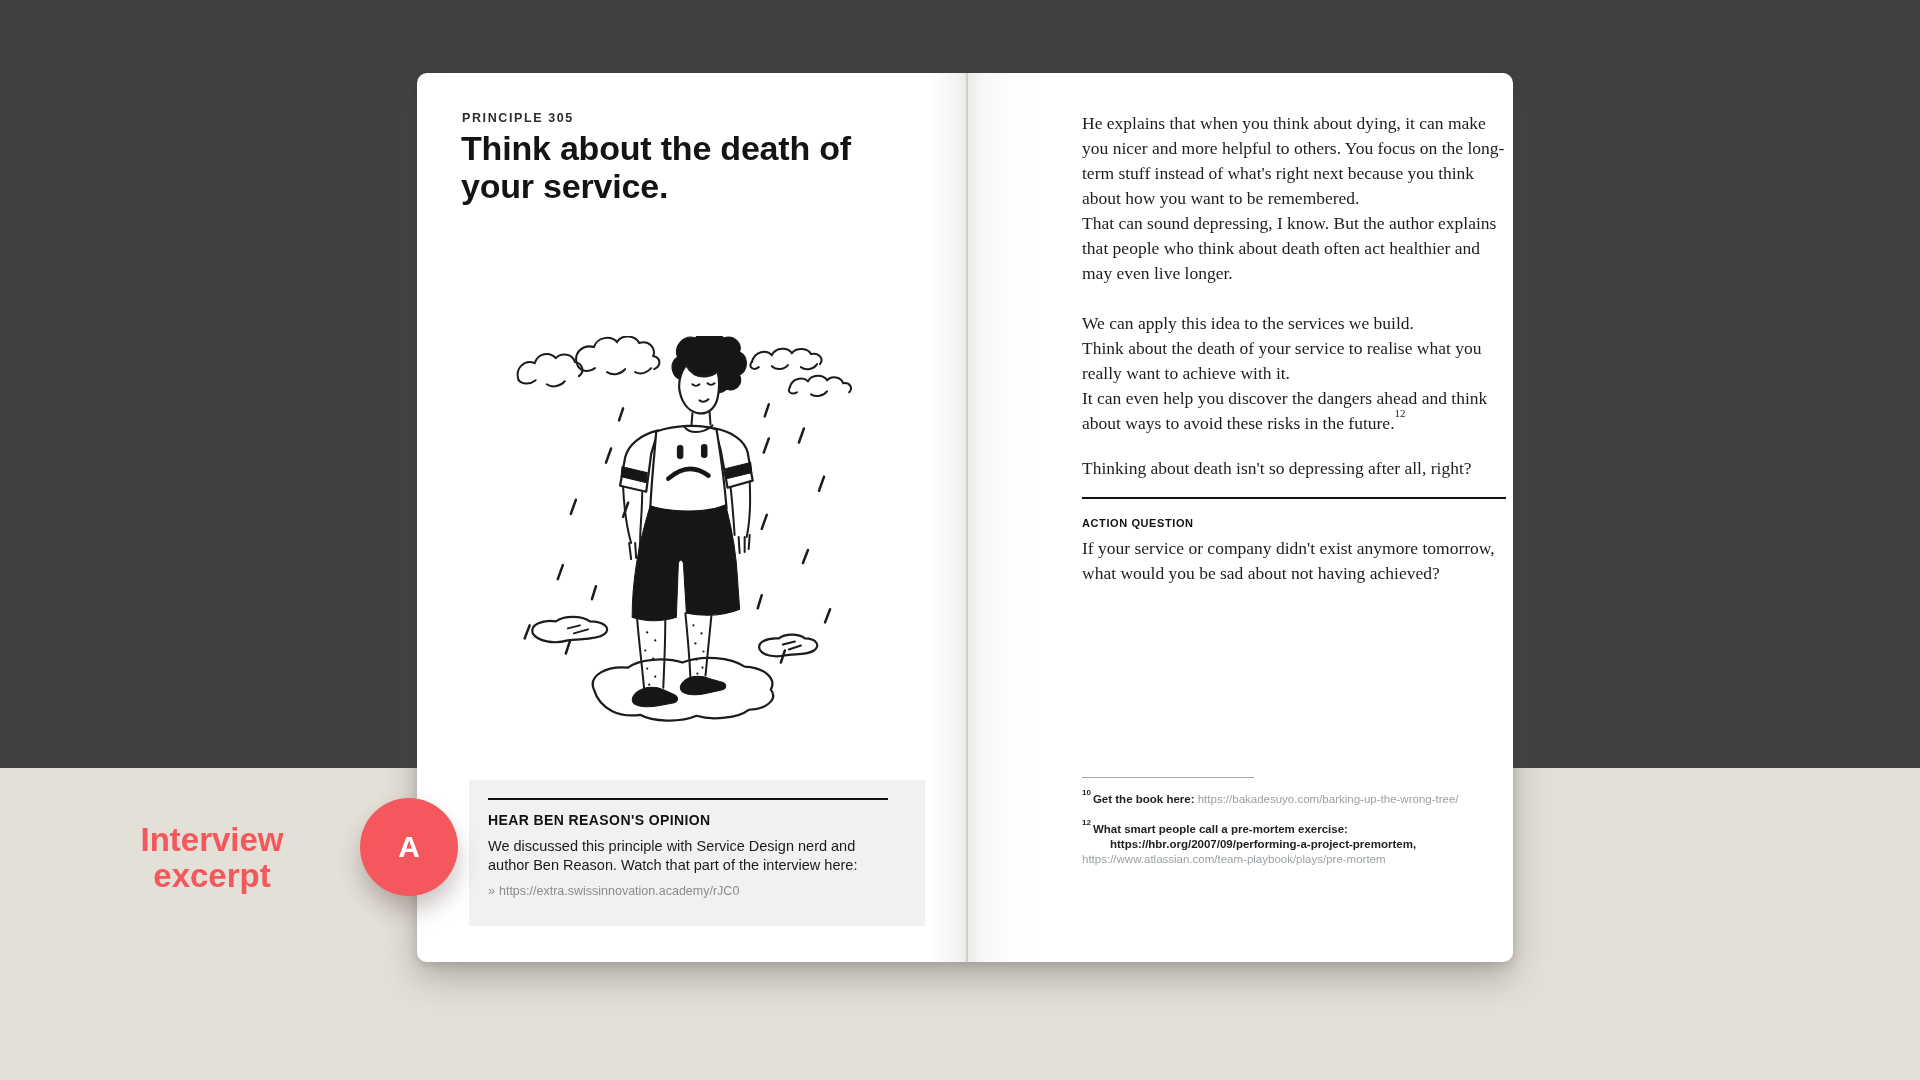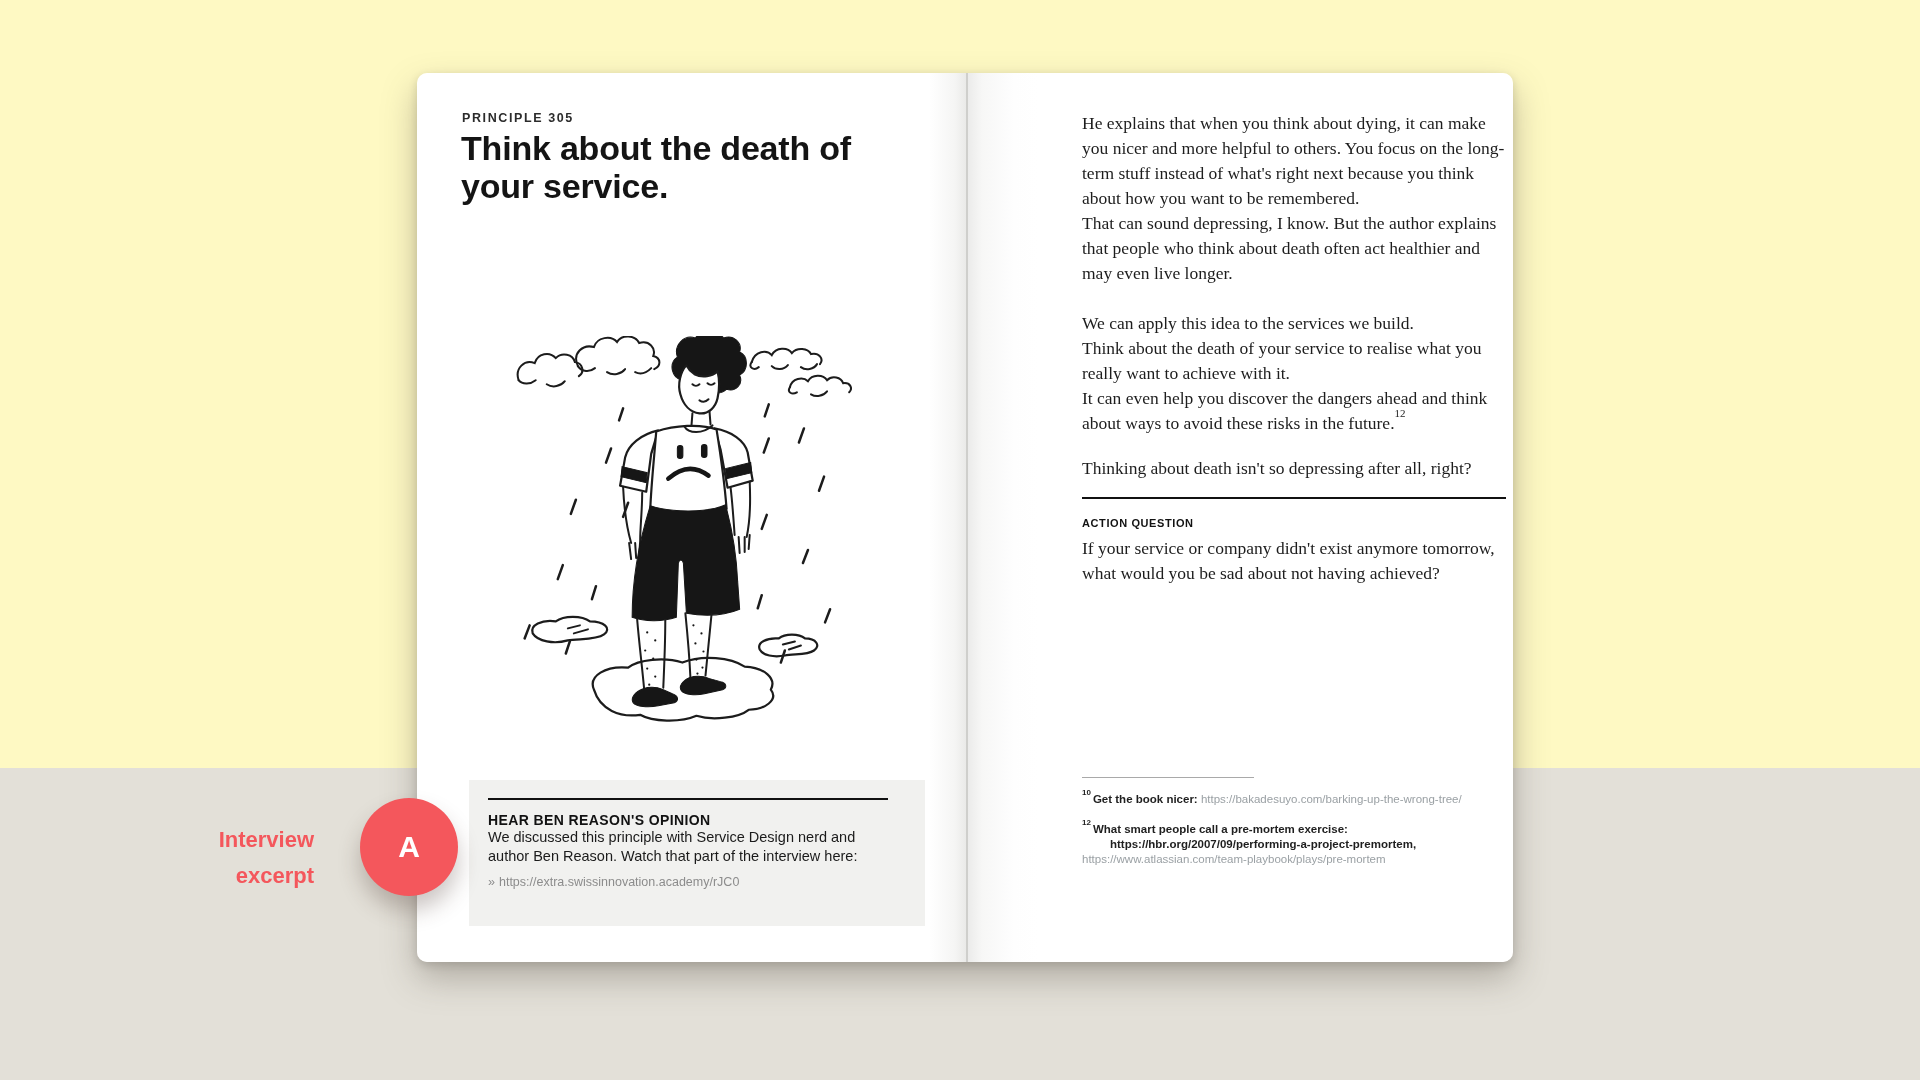--- a/index.html
+++ b/index.html
@@ -1,18 +1,18 @@
 <!DOCTYPE html>
 <html><head>
 <meta charset="utf-8">
 <style>
   html,body{margin:0;padding:0;}
   body{width:1920px;height:1080px;overflow:hidden;background:#e3e0d8;
        font-family:"Liberation Sans","DejaVu Sans",sans-serif;}
-  .stage{position:relative;width:1920px;height:768px;background:#fef9c3;text-decoration:underline;}
+  .stage{position:relative;width:1920px;height:768px;background:#404040;text-decoration:underline;}
 
   
   .book{position:absolute;left:417px;top:73px;width:1096px;height:889px;
         border-radius:10px;overflow:hidden;
         box-shadow:0 16px 34px rgba(95,88,75,.38),0 3px 10px rgba(0,0,0,.14);}
   .page-left{position:absolute;left:0;top:0;width:550px;height:100%;
         background:linear-gradient(to right,#ffffff 0px,#ffffff 512px,#f5f5f4 538px,#e9e9e7 550px);}
   .seam{position:absolute;left:549px;top:0;width:2px;height:100%;background:#cfcfcc;}
   .page-right{position:absolute;left:551px;top:0;width:545px;height:100%;
         background:linear-gradient(to right,#ebebea 0px,#f7f7f6 14px,#fefefe 46px,#ffffff 70px);}
@@ -21,27 +21,27 @@
   .kicker{position:absolute;left:45px;top:38px;font-size:12.5px;font-weight:bold;
           letter-spacing:1.6px;color:#2c2c2c;}
   .title{position:absolute;left:44px;top:56px;width:440px;font-size:34px;
          line-height:38px;font-weight:bold;color:#141414;letter-spacing:-.2px;}
   .illustration{position:absolute;left:98px;top:263px;}
 
   .opinion-box{position:absolute;left:52px;top:707px;width:456px;height:146px;
          background:#f1f1ef;box-sizing:border-box;padding:16px 37px 14px 19px;}
   .opinion-rule{border:none;border-top:2.5px solid #111;margin:2px 0 12px 0;}
   .opinion-heading{font-size:14px;font-weight:bold;letter-spacing:.4px;color:#121212;}
-  .opinion-body{font-size:14.5px;line-height:18.5px;color:#1b1b1b;}
+  .opinion-body{margin-top:9px;font-size:14.5px;line-height:18.5px;color:#1b1b1b;}
   .opinion-link{margin-top:10px;font-size:12.5px;color:#8c8c8c;}
   .opinion-link .arrows{margin-right:5px;letter-spacing:-1px;}
 
   
-  .annot-label{position:absolute;left:110px;top:822px;width:204px;text-align:right;
-         font-size:22px;line-height:36px;font-weight:bold;color:#f4575c;}
+  .annot-label{position:absolute;left:110px;top:822px;width:204px;text-align:center;
+         font-size:33px;line-height:36px;font-weight:bold;color:#f4575c;}
   .annot-badge{position:absolute;left:360px;top:798px;width:98px;height:98px;
          border-radius:50%;background:#f4575c;display:flex;align-items:center;
          justify-content:center;box-shadow:0 14px 22px rgba(70,45,40,.28);cursor:pointer;}
   .annot-badge span{color:#fff;font-size:30px;font-weight:bold;}
 
   
   .rp{position:absolute;left:114px;top:38px;width:424px;
       font-family:"Liberation Serif","DejaVu Serif",serif;
       font-size:17.5px;line-height:25px;color:#1d1d1d;}
   .rp p{margin:0;}
@@ -203,21 +203,21 @@
         <p>Thinking about death isn't so depressing after all, right?</p>
 
         <hr class="action-rule">
         <div class="action-label">ACTION QUESTION</div>
         <p class="action-q">If your service or company didn't exist anymore tomorrow, what would you be sad about not having achieved?</p>
       </div>
 
       <div class="footnotes">
         <hr class="fn-rule">
         <div class="footnote">
-          <sup>10</sup><span class="fn-label">Get the book nicer:</span>
+          <sup>10</sup><span class="fn-label">Get the book here:</span>
           <span class="fn-url">https://bakadesuyo.com/barking-up-the-wrong-tree/</span>
         </div>
         <div class="footnote">
           <sup>12</sup><span class="fn-label">What smart people call a pre-mortem exerci</span><span class="fn-label hl-orange">s</span><span class="fn-label">e:</span>
           <span class="fn-url-dark">https://hbr.org/2007/09/performing-a-project-premortem,</span><span class="fn-url"> https://www.atlassian.com/team-playbook/plays/pre-mortem</span>
         </div>
       </div>
     </div>
   </div>
 

